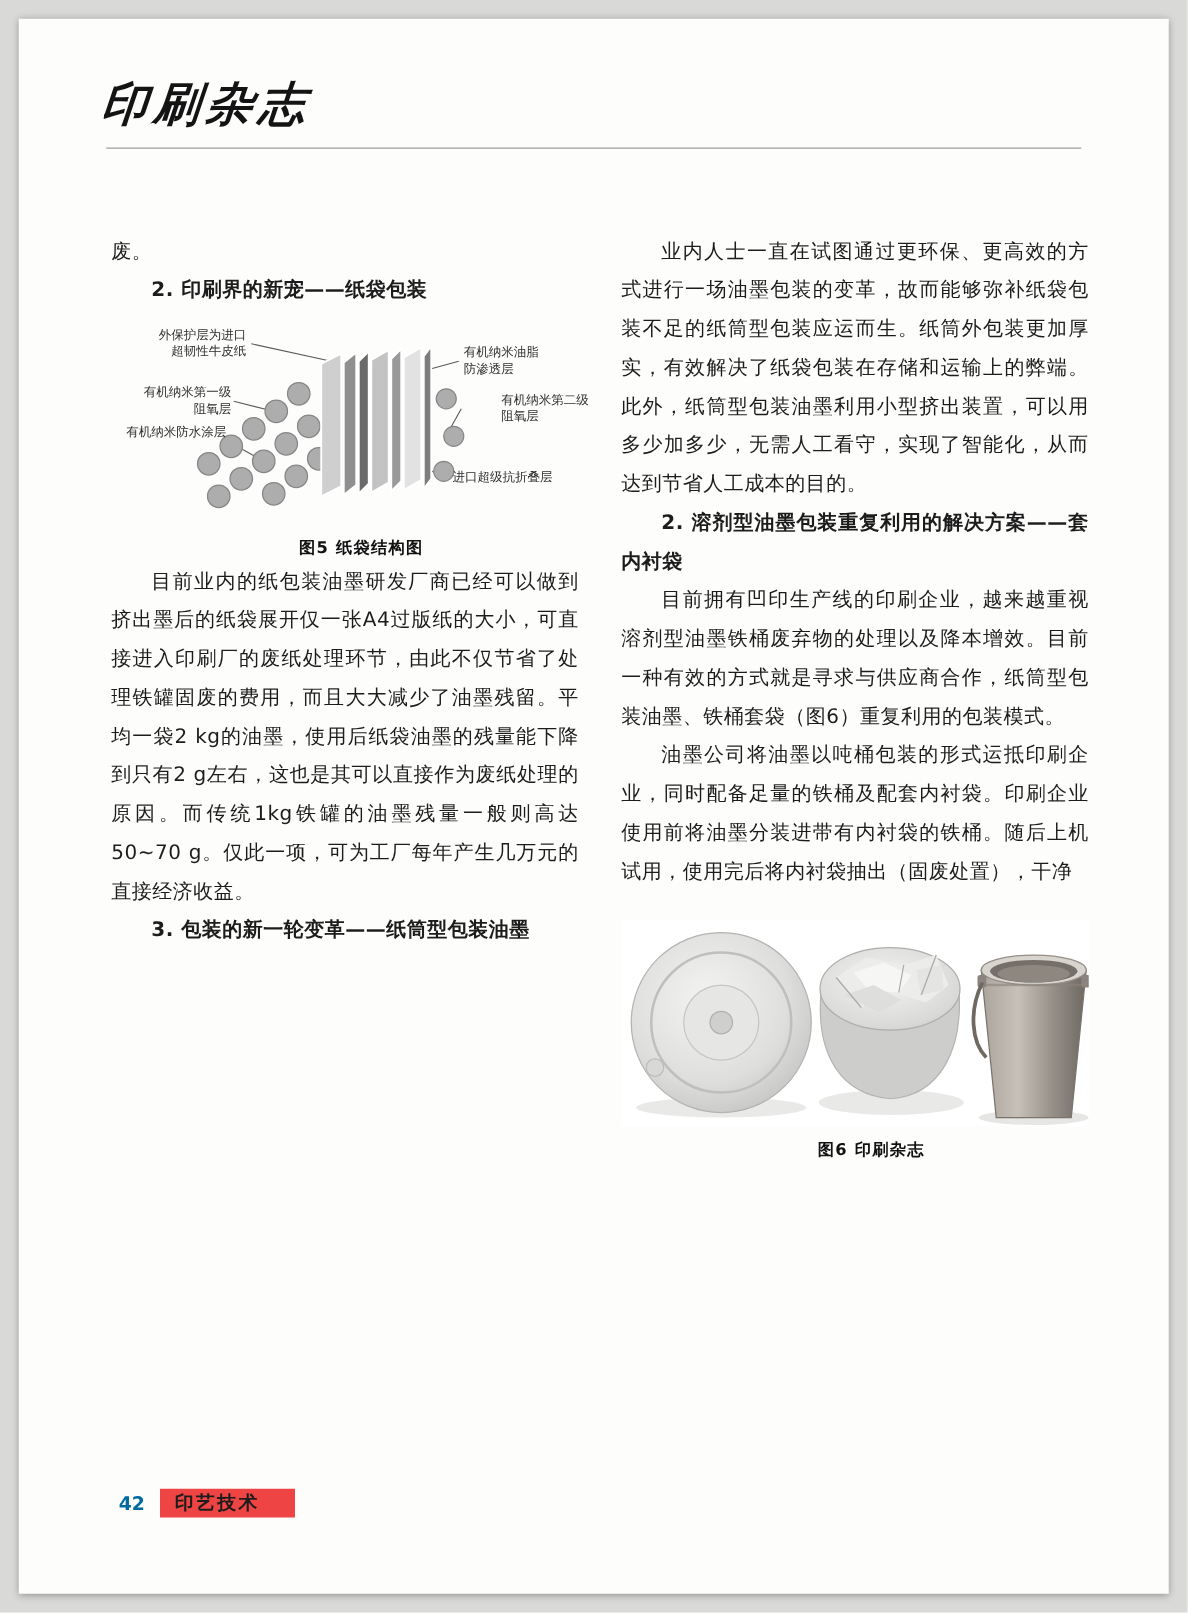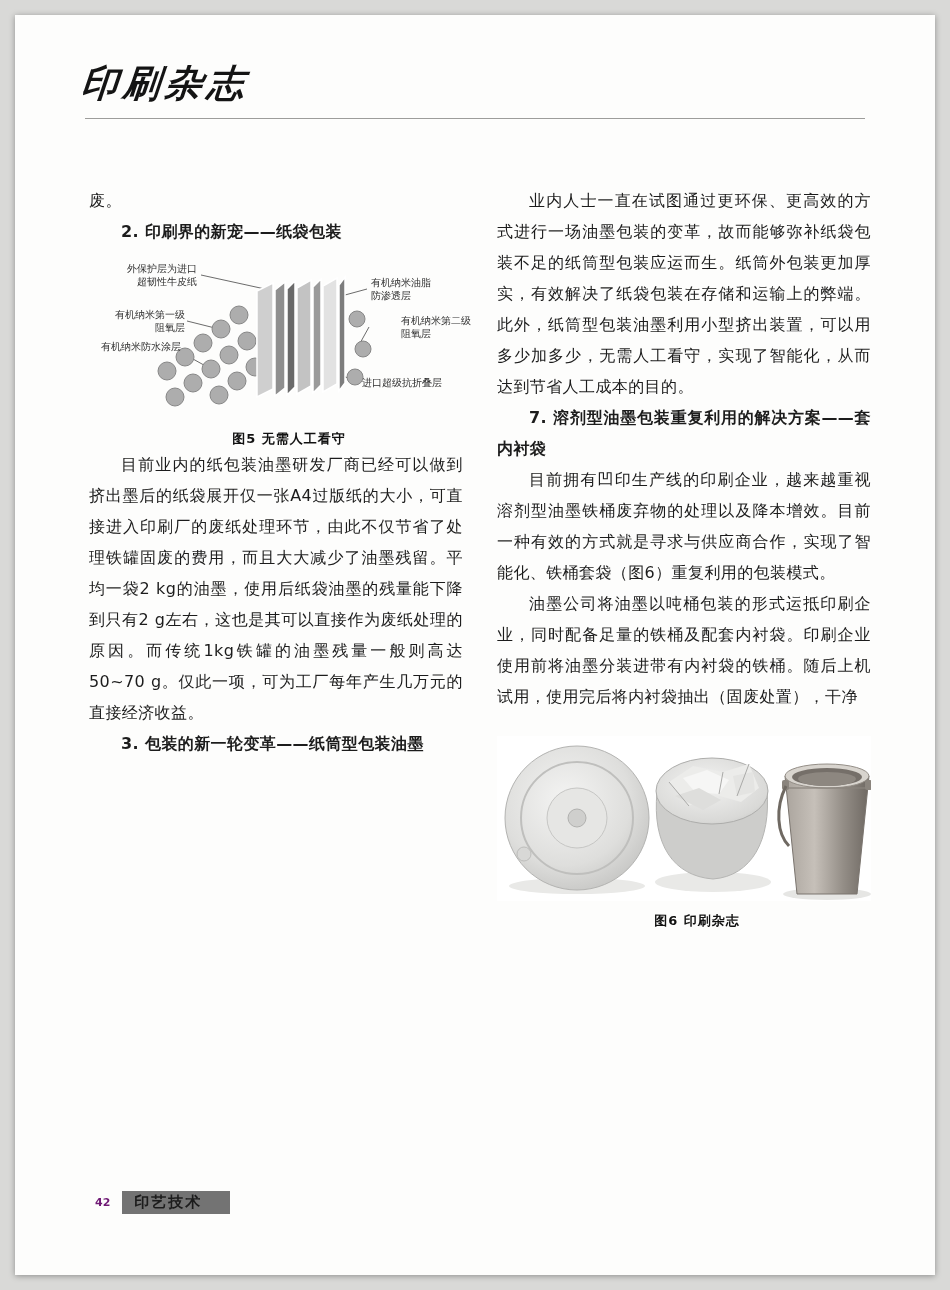--- a/index.html
+++ b/index.html
@@ -48,23 +48,23 @@
   .caption{
     text-align:center;font-size:13px;font-weight:bold;line-height:20px;
     margin:6px 0 12px;text-indent:0;letter-spacing:1px;color:#111;
   }
   .figure6{width:374px;margin-top:24px;}
   .figure6 .photos{width:374px;height:165px;background:#fff;}
   .footer{
     position:absolute;left:80px;top:1176px;
     display:flex;align-items:center;
   }
-  .page-num{font-weight:bold;font-size:11px;color:#701a75;padding-right:12px;}
+  .page-num{font-weight:bold;font-size:15px;color:#0369a1;padding-right:12px;}
   .section-label{
-    background:#737373;color:#1c1c1c;
+    background:#ef4444;color:#1c1c1c;
     font-size:15px;font-weight:bold;
     padding:2px 28px 2px 12px;letter-spacing:2px;
   }
 </style>
 </head>
 <body>
 
 <div class="page">
 
   <div class="logo">印刷杂志</div>
@@ -124,30 +124,30 @@
 超韧性牛皮纸</div>
         <div class="fig-label right-align" style="left:4px;top:52px;width:92px;">有机纳米第一级
 阻氧层</div>
         <div class="fig-label right-align" style="left:2px;top:84px;width:100px;text-align:center;">有机纳米防水涂层</div>
         <div class="fig-label" style="left:282px;top:20px;width:90px;">有机纳米油脂
 防渗透层</div>
         <div class="fig-label" style="left:284px;top:58px;width:90px;margin-left:28px;">有机纳米第二级
 阻氧层</div>
         <div class="fig-label" style="left:273px;top:120px;width:100px;">进口超级抗折叠层</div>
       </div>
-      <p class="caption">图5 无需人工看守</p>
+      <p class="caption">图5 纸袋结构图</p>
 
       <p>目前业内的纸包装油墨研发厂商已经可以做到挤出墨后的纸袋展开仅一张A4过版纸的大小，可直接进入印刷厂的废纸处理环节，由此不仅节省了处理铁罐固废的费用，而且大大减少了油墨残留。平均一袋2 kg的油墨，使用后纸袋油墨的残量能下降到只有2 g左右，这也是其可以直接作为废纸处理的原因。而传统1kg铁罐的油墨残量一般则高达50~70 g。仅此一项，可为工厂每年产生几万元的直接经济收益。</p>
       <p class="heading">3. 包装的新一轮变革——纸筒型包装油墨</p>
     </div>
 
     <div class="col">
       <p>业内人士一直在试图通过更环保、更高效的方式进行一场油墨包装的变革，故而能够弥补纸袋包装不足的纸筒型包装应运而生。纸筒外包装更加厚实，有效解决了纸袋包装在存储和运输上的弊端。此外，纸筒型包装油墨利用小型挤出装置，可以用多少加多少，无需人工看守，实现了智能化，从而达到节省人工成本的目的。</p>
-      <p class="heading">7. 溶剂型油墨包装重复利用的解决方案——套内衬袋</p>
-      <p>目前拥有凹印生产线的印刷企业，越来越重视溶剂型油墨铁桶废弃物的处理以及降本增效。目前一种有效的方式就是寻求与供应商合作，实现了智能化、铁桶套袋（图6）重复利用的包装模式。</p>
+      <p class="heading">2. 溶剂型油墨包装重复利用的解决方案——套内衬袋</p>
+      <p>目前拥有凹印生产线的印刷企业，越来越重视溶剂型油墨铁桶废弃物的处理以及降本增效。目前一种有效的方式就是寻求与供应商合作，纸筒型包装油墨、铁桶套袋（图6）重复利用的包装模式。</p>
       <p>油墨公司将油墨以吨桶包装的形式运抵印刷企业，同时配备足量的铁桶及配套内衬袋。印刷企业使用前将油墨分装进带有内衬袋的铁桶。随后上机试用，使用完后将内衬袋抽出（固废处置），干净</p>
 
       <div class="figure6">
         <div class="photos">
           <svg width="374" height="165" viewBox="0 0 374 165">
             <defs>
               <radialGradient id="lidGrad" cx="42%" cy="38%" r="75%">
                 <stop offset="0%" stop-color="#f4f4f3"></stop>
                 <stop offset="60%" stop-color="#dededc"></stop>
                 <stop offset="100%" stop-color="#bdbdbb"></stop>

